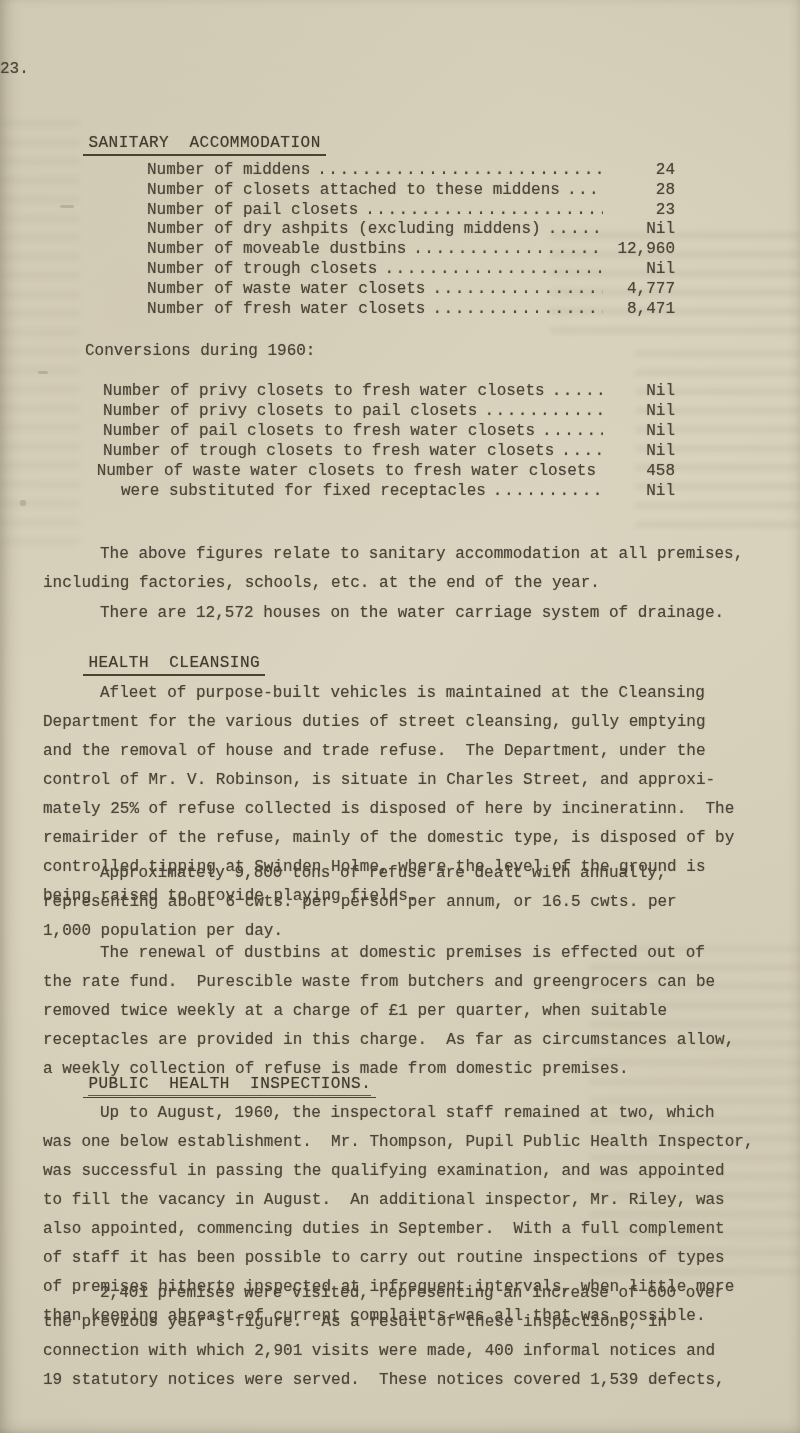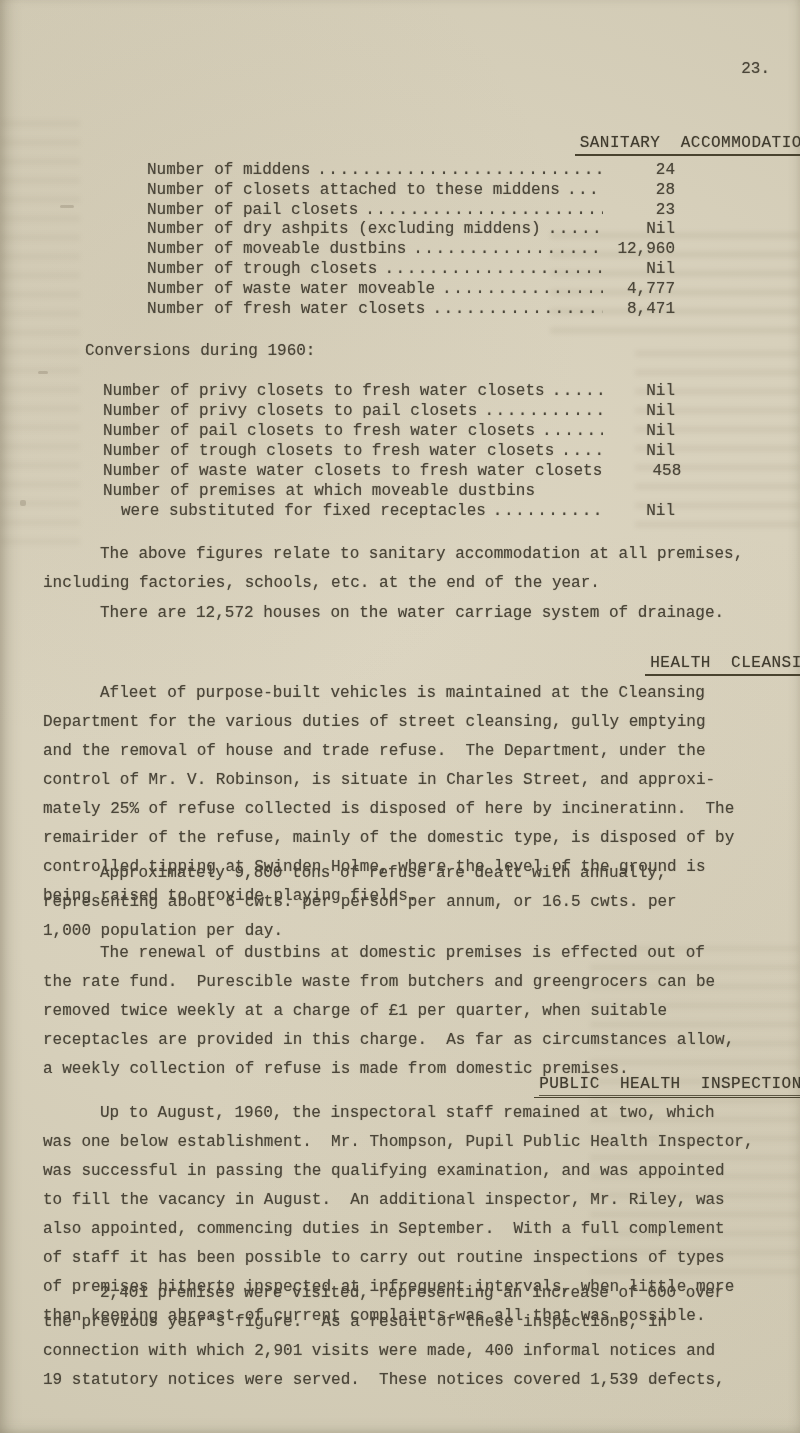--- a/index.html
+++ b/index.html
@@ -14,21 +14,21 @@
     background:
       radial-gradient(circle at 18% 22%, rgba(160,148,120,0.10), transparent 34%),
       radial-gradient(circle at 85% 70%, rgba(160,148,120,0.08), transparent 40%),
       radial-gradient(circle at 50% 45%, #dcd5c1 0%, #d7d0bb 55%, #cfc8b2 100%);
     box-shadow: inset 14px 0 18px -12px rgba(90,82,60,0.45),
                 inset -8px 0 14px -10px rgba(90,82,60,0.30),
                 inset 0 -10px 16px -12px rgba(90,82,60,0.30);
     text-shadow:0 0 1px rgba(70,64,52,0.55);
   }
   .abs{position:absolute;}
-  .center{text-align:right;}
+  .center{text-align:left;}
   .heading{white-space:pre;letter-spacing:0.5px;color:#413c2f;}
   .heading .u{display:inline-block;padding:0 5px 2px 5px;border-bottom:2px solid #49432f;}
   .heading .u2{display:inline-block;padding:0 5px 1px 5px;border-bottom:1.5px solid #49432f;}
   .heading .u2::after{content:"";display:block;margin-top:2px;border-bottom:1.5px solid rgba(73,67,47,0.85);}
   .list{line-height:19.8px;}
   .row{display:flex;align-items:baseline;height:19.8px;}
   .lbl{white-space:pre;flex:0 0 auto;}
   .dots{flex:1 1 0;min-width:0;overflow:hidden;white-space:pre;margin:0 14px 0 7px;letter-spacing:1.5px;}
   .val{flex:0 0 auto;white-space:pre;min-width:58px;text-align:right;}
   .para{white-space:pre-wrap;line-height:29px;width:722px;}
@@ -80,21 +80,21 @@
         <span class="lbl">Number of moveable dustbins</span>
         <span class="dots">......................................................................</span>
         <span class="val">12,960</span>
       </div>
     <div class="row">
         <span class="lbl">Number of trough closets</span>
         <span class="dots">......................................................................</span>
         <span class="val">Nil</span>
       </div>
     <div class="row">
-        <span class="lbl">Number of waste water moveable</span>
+        <span class="lbl">Number of waste water closets</span>
         <span class="dots">......................................................................</span>
         <span class="val">4,777</span>
       </div>
     <div class="row">
         <span class="lbl">Number of fresh water closets</span>
         <span class="dots">......................................................................</span>
         <span class="val">8,471</span>
       </div>
   </div>
 
@@ -114,29 +114,26 @@
     <div class="row" style="height:20px;">
         <span class="lbl">Number of pail closets to fresh water closets</span>
         <span class="dots">......................................................................</span>
         <span class="val">Nil</span>
       </div>
     <div class="row" style="height:20px;justify-content:space-between;">
         <span class="lbl">Number of trough closets to fresh water closets</span>
         <span class="dots">......................................................................</span>
         <span class="val">Nil</span>
       </div>
-    <div class="row" style="height:20px;">
+    <div class="row" style="height:20px;justify-content:flex-end;">
         <span class="lbl">Number of waste water closets to fresh water closets</span>
         <span class="dots">......................................................................</span>
         <span class="val">458</span>
       </div>
     <div>
-      <div class="row" style="height:20px;">
-          <span class="lbl">Number of premises at which moveable dustbins</span>
-        </div>
       <div class="row" style="height:20px;padding-left:18px;">
           <span class="lbl">were substituted for fixed receptacles</span>
           <span class="dots">......................................................................</span>
           <span class="val">Nil</span>
         </div>
     </div>
   </div>
 
   <div class="abs para indent" style="top:540px;left:43px;">The above figures relate to sanitary accommodation at all premises,
 including factories, schools, etc. at the end of the year.</div>

